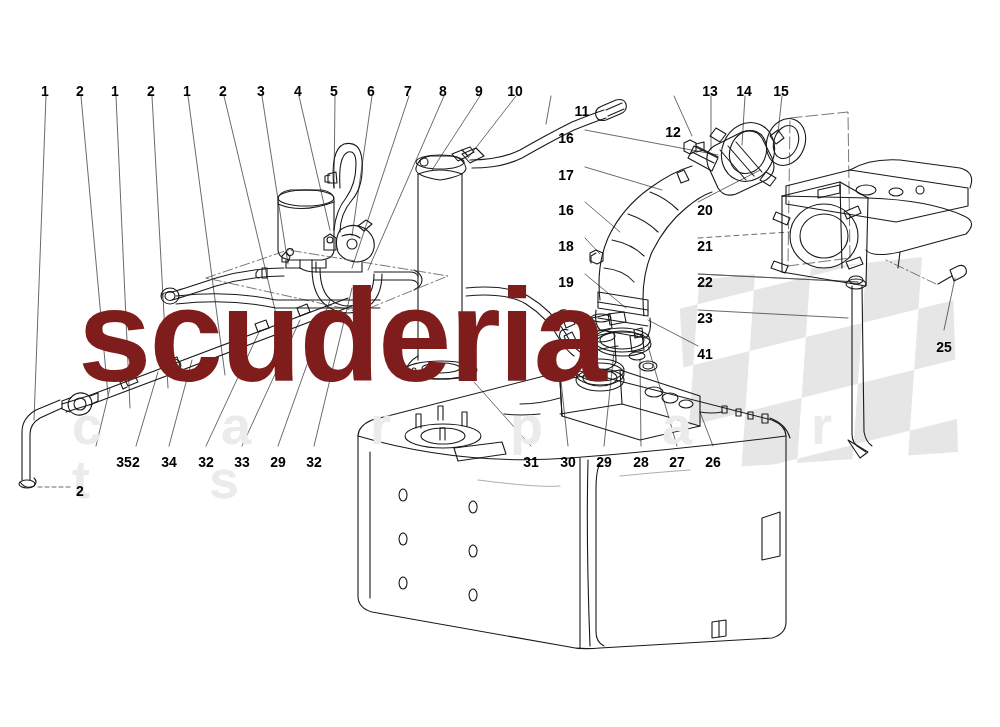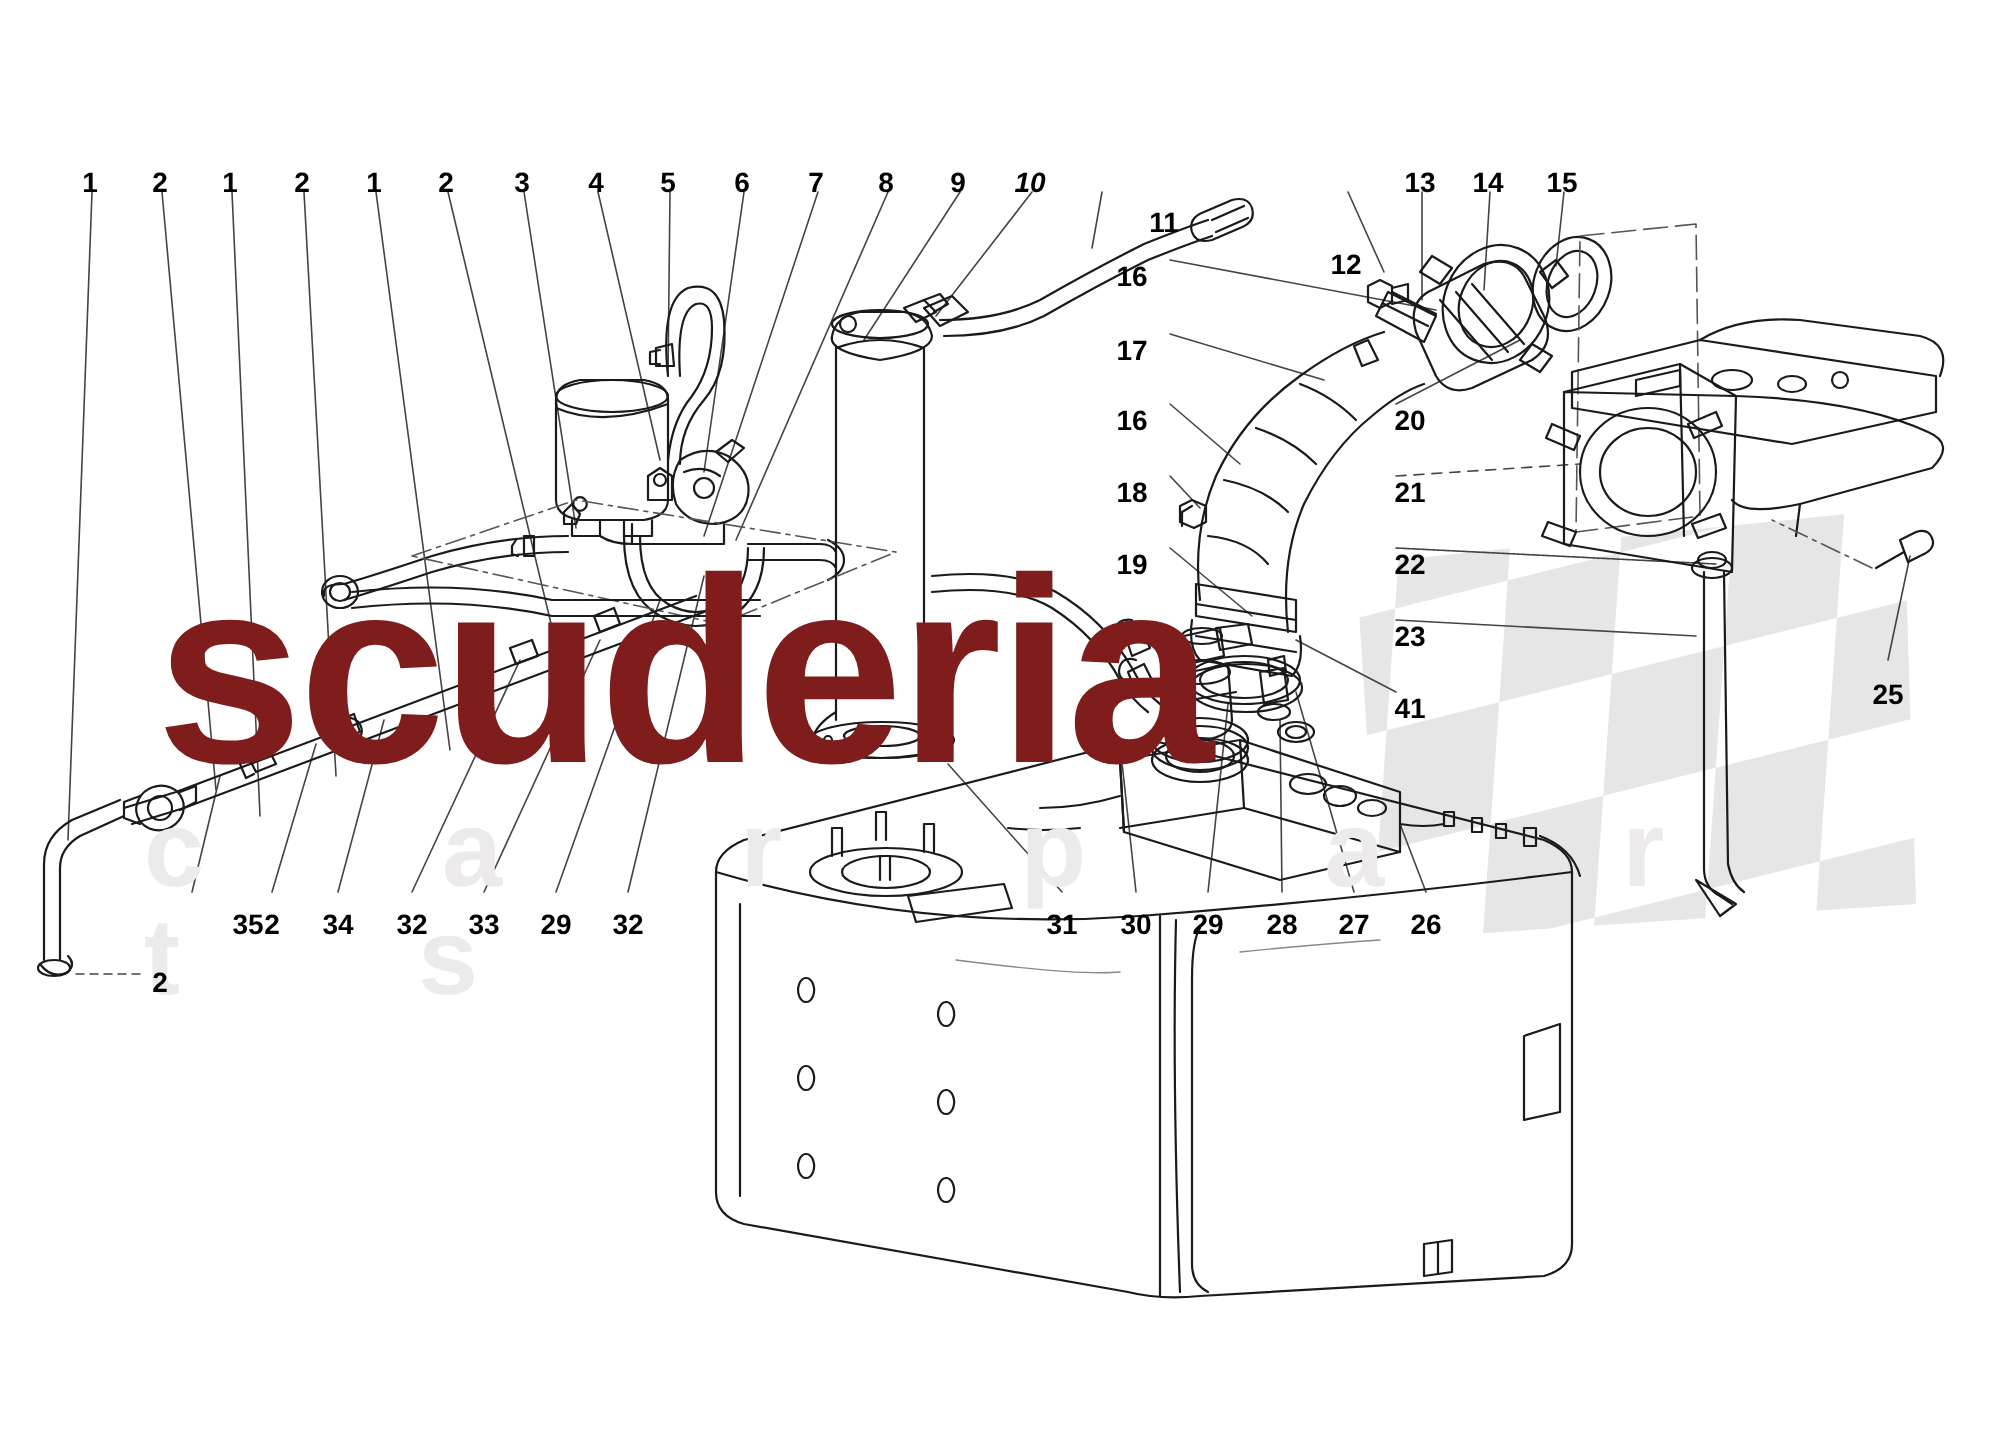--- a/index.html
+++ b/index.html
@@ -392,21 +392,21 @@
       <div class="lbl c" style="left: 151px; top: 84px;">2</div>
       <div class="lbl c" style="left: 187px; top: 84px;">1</div>
       <div class="lbl c" style="left: 223px; top: 84px;">2</div>
       <div class="lbl c" style="left: 261px; top: 84px;">3</div>
       <div class="lbl c" style="left: 298px; top: 84px;">4</div>
       <div class="lbl c" style="left: 334px; top: 84px;">5</div>
       <div class="lbl c" style="left: 371px; top: 84px;">6</div>
       <div class="lbl c" style="left: 408px; top: 84px;">7</div>
       <div class="lbl c" style="left: 443px; top: 84px;">8</div>
       <div class="lbl c" style="left: 479px; top: 84px;">9</div>
-      <div class="lbl c" style="left: 515px; top: 84px; font-style: italic;">10</div>
+      <div class="lbl c" style="left: 515px; top: 84px;">10</div>
       <div class="lbl c" style="left: 582px; top: 84px; margin-top: 20px;">11</div>
       <div class="lbl c" style="left: 673px; top: 84px; margin-top: 41px;">12</div>
       <div class="lbl c" style="left: 710px; top: 84px;">13</div>
       <div class="lbl c" style="left: 744px; top: 84px;">14</div>
       <div class="lbl c" style="left: 781px; top: 84px;">15</div>
       <div class="lbl c" style="left: 566px; top: 131px;">16</div>
       <div class="lbl c" style="left: 566px; top: 168px;">17</div>
       <div class="lbl c" style="left: 566px; top: 203px;">16</div>
       <div class="lbl c" style="left: 566px; top: 239px;">18</div>
       <div class="lbl c" style="left: 566px; top: 275px;">19</div>

